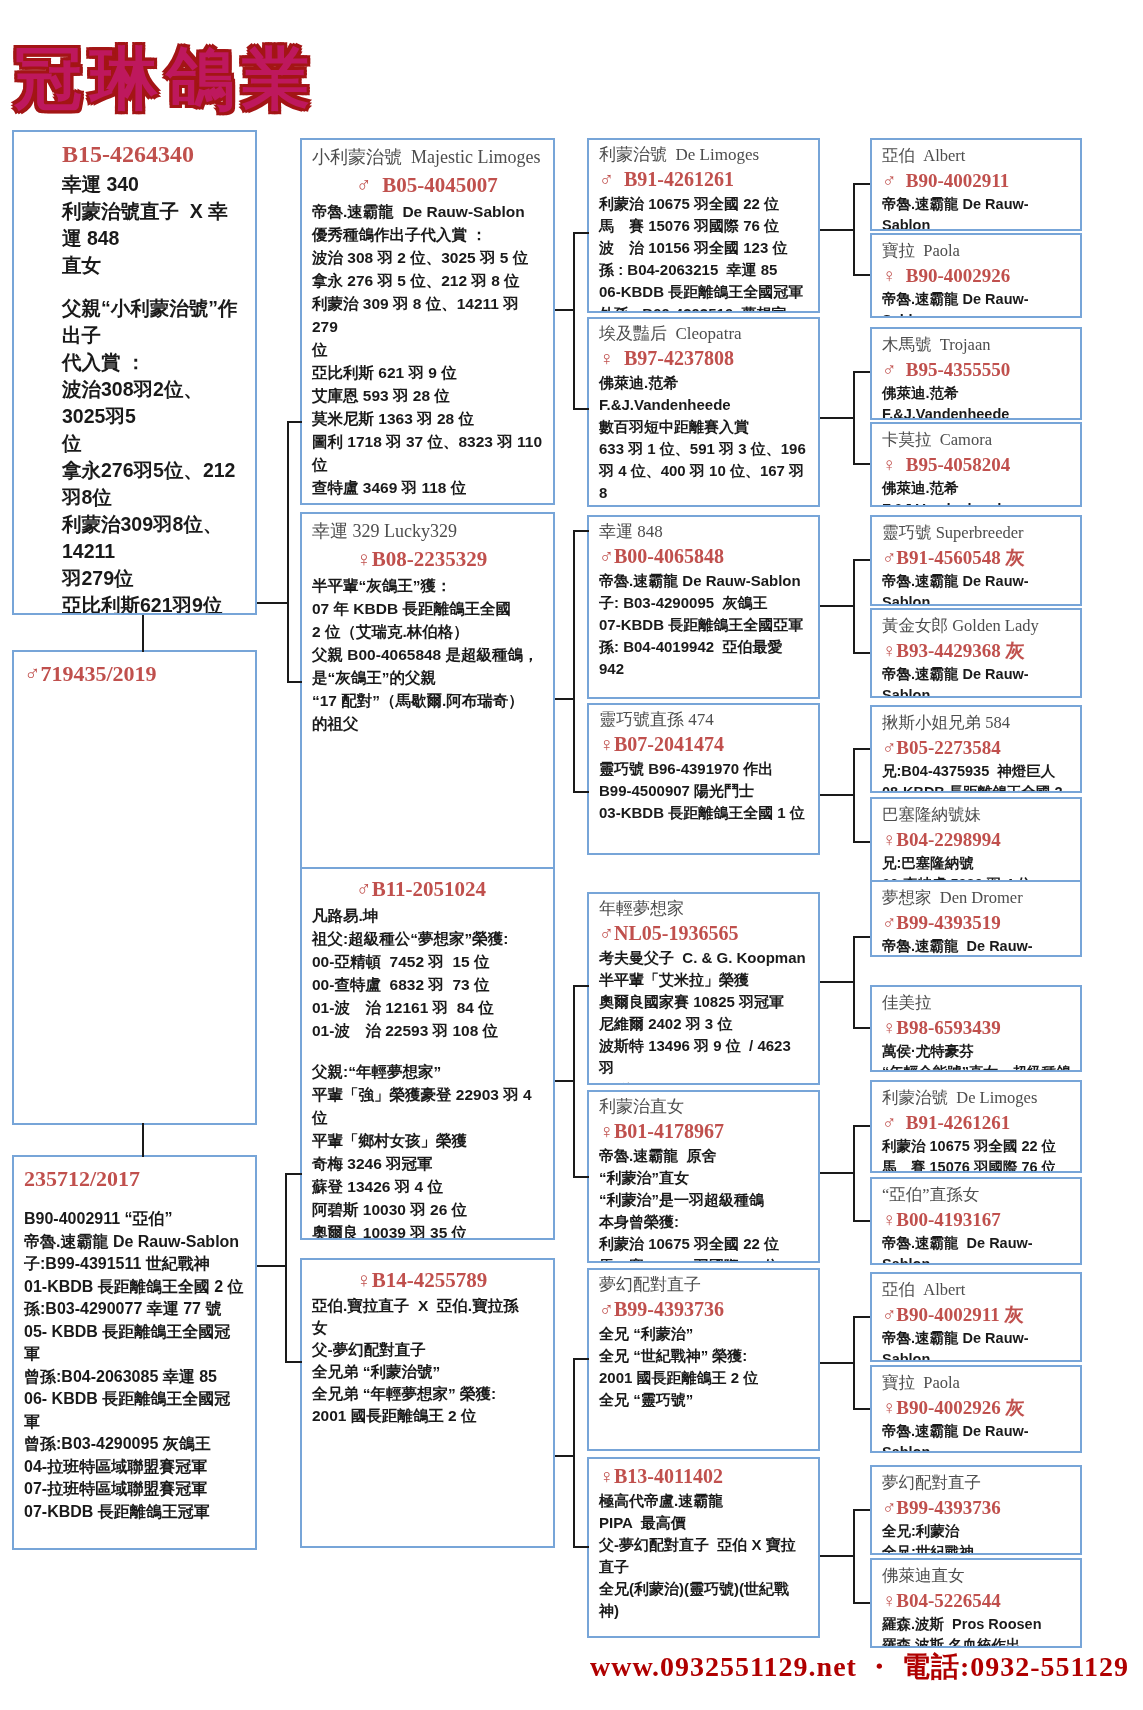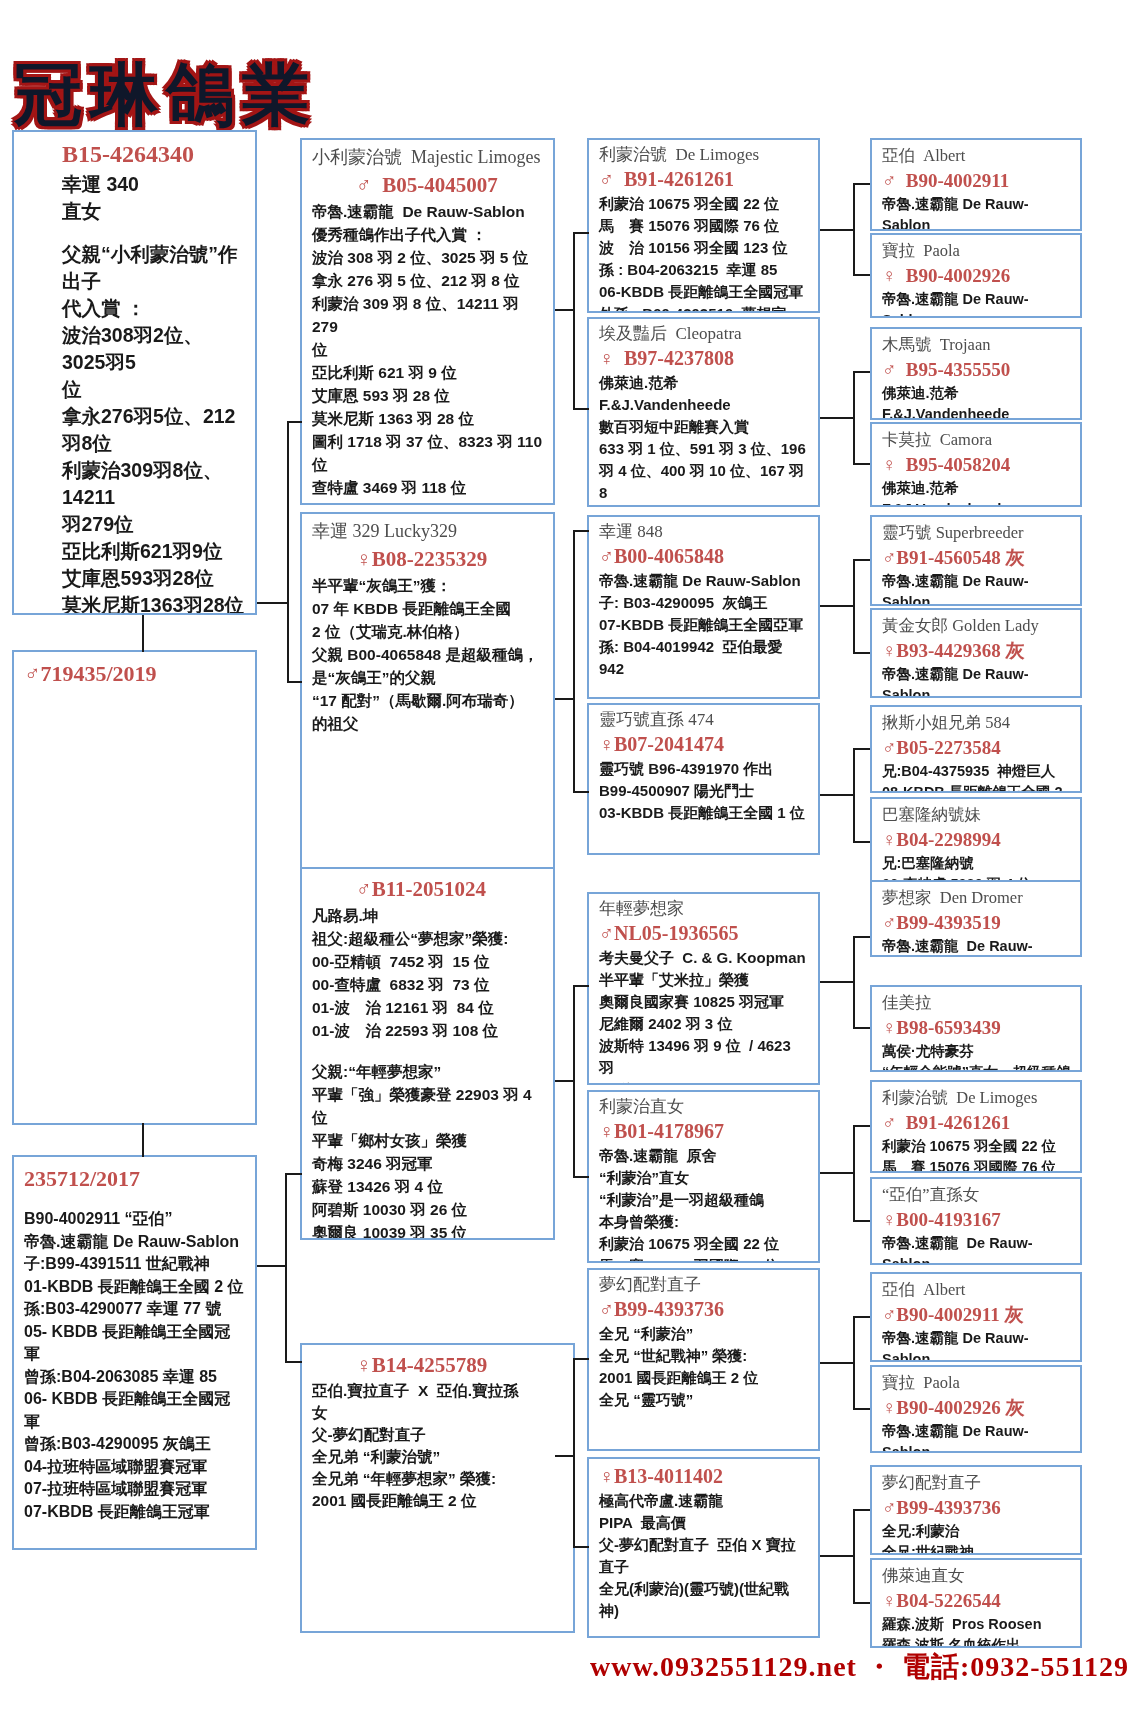--- a/index.html
+++ b/index.html
@@ -1,19 +1,19 @@
 <!DOCTYPE html>
 <html><head>
 <meta charset="utf-8">
 <style>
   html,body{margin:0;padding:0;}
   body{width:1143px;height:1710px;background:#ffffff;position:relative;overflow:hidden;
        font-family:"Liberation Sans",sans-serif;}
-  .logo{position:absolute;left:14px;top:60px;font-family:"DejaVu Serif",serif;font-size:68px;
-        font-weight:700;color:#0f172a;letter-spacing:8px;line-height:1;
+  .logo{position:absolute;left:14px;top:44px;font-family:"DejaVu Serif",serif;font-size:68px;
+        font-weight:700;color:#be185d;letter-spacing:8px;line-height:1;
         text-shadow:3px 3px 0 #a31515,-3px -3px 0 #a31515,3px -3px 0 #a31515,-3px 3px 0 #a31515,
                     0 3px 0 #a31515,3px 0 0 #a31515,0 -3px 0 #a31515,-3px 0 0 #a31515;}
   .footer{position:absolute;top:1648px;right:14px;font-family:"Liberation Serif",serif;
           font-size:28px;font-weight:600;color:#b00000;letter-spacing:1px;}
   .box{position:absolute;box-sizing:border-box;border:2px solid #77a5d8;background:#fff;
        padding:5px 9px 0 10px;overflow:hidden;}
   .ln{white-space:pre-wrap;}
   .ln-title{font-family:"Liberation Serif",serif;color:#4d4d4d;font-size:18px;line-height:25px;}
   .ln-ring{font-family:"Liberation Serif",serif;color:#c0504d;font-size:21px;line-height:30px;font-weight:700;}
   .ln-body,.ln-clip{color:#1a1a1a;font-size:15.5px;line-height:23px;font-weight:700;}
@@ -49,20 +49,21 @@
 </style>
 </head>
 <body>
 
 <div class="logo">冠琳鴿業</div>
 <div class="footer">www.0932551129.net ・ 電話:0932-551129</div>
 
 <div class="box big" style="left:12px;top:130px;width:245px;height:485px">
     <div class="ln ln-ring">B15-4264340</div>
     <div class="ln ln-body">幸運 340</div>
+    <div class="ln ln-body">利蒙治號直子  X 幸運 848</div>
     <div class="ln ln-body">直女</div>
     <div class="ln ln-blank"></div>
     <div class="ln ln-body">父親“小利蒙治號”作出子</div>
     <div class="ln ln-body">代入賞 ：</div>
     <div class="ln ln-body">波治308羽2位、3025羽5</div>
     <div class="ln ln-body">位</div>
     <div class="ln ln-body">拿永276羽5位、212羽8位</div>
     <div class="ln ln-body">利蒙治309羽8位、 14211</div>
     <div class="ln ln-body">羽279位</div>
     <div class="ln ln-body">亞比利斯621羽9位</div>
@@ -128,21 +129,21 @@
     <div class="ln ln-blank"></div>
     <div class="ln ln-body">父親:“年輕夢想家”</div>
     <div class="ln ln-body">平輩「強」榮獲豪登 22903 羽 4</div>
     <div class="ln ln-body">位</div>
     <div class="ln ln-body">平輩「鄉村女孩」榮獲</div>
     <div class="ln ln-body">奇梅 3246 羽冠軍</div>
     <div class="ln ln-body">蘇登 13426 羽 4 位</div>
     <div class="ln ln-body">阿碧斯 10030 羽 26 位</div>
     <div class="ln ln-body">奧爾良 10039 羽 35 位</div>
   </div>
-<div class="box c2 c2d" style="left:300px;top:1343px;width:275px;height:290px">
+<div class="box c2 c2d" style="left:300px;top:1258px;width:255px;height:290px">
     <div class="ln ln-ring">♀B14-4255789</div>
     <div class="ln ln-body">亞伯.寶拉直子  X  亞伯.寶拉孫</div>
     <div class="ln ln-body">女</div>
     <div class="ln ln-body">父-夢幻配對直子</div>
     <div class="ln ln-body">全兄弟 “利蒙治號”</div>
     <div class="ln ln-body">全兄弟 “年輕夢想家” 榮獲:</div>
     <div class="ln ln-body">2001 國長距離鴿王 2 位</div>
   </div>
 
 <div class="box md" style="left:587px;top:138px;width:233px;height:175px">

